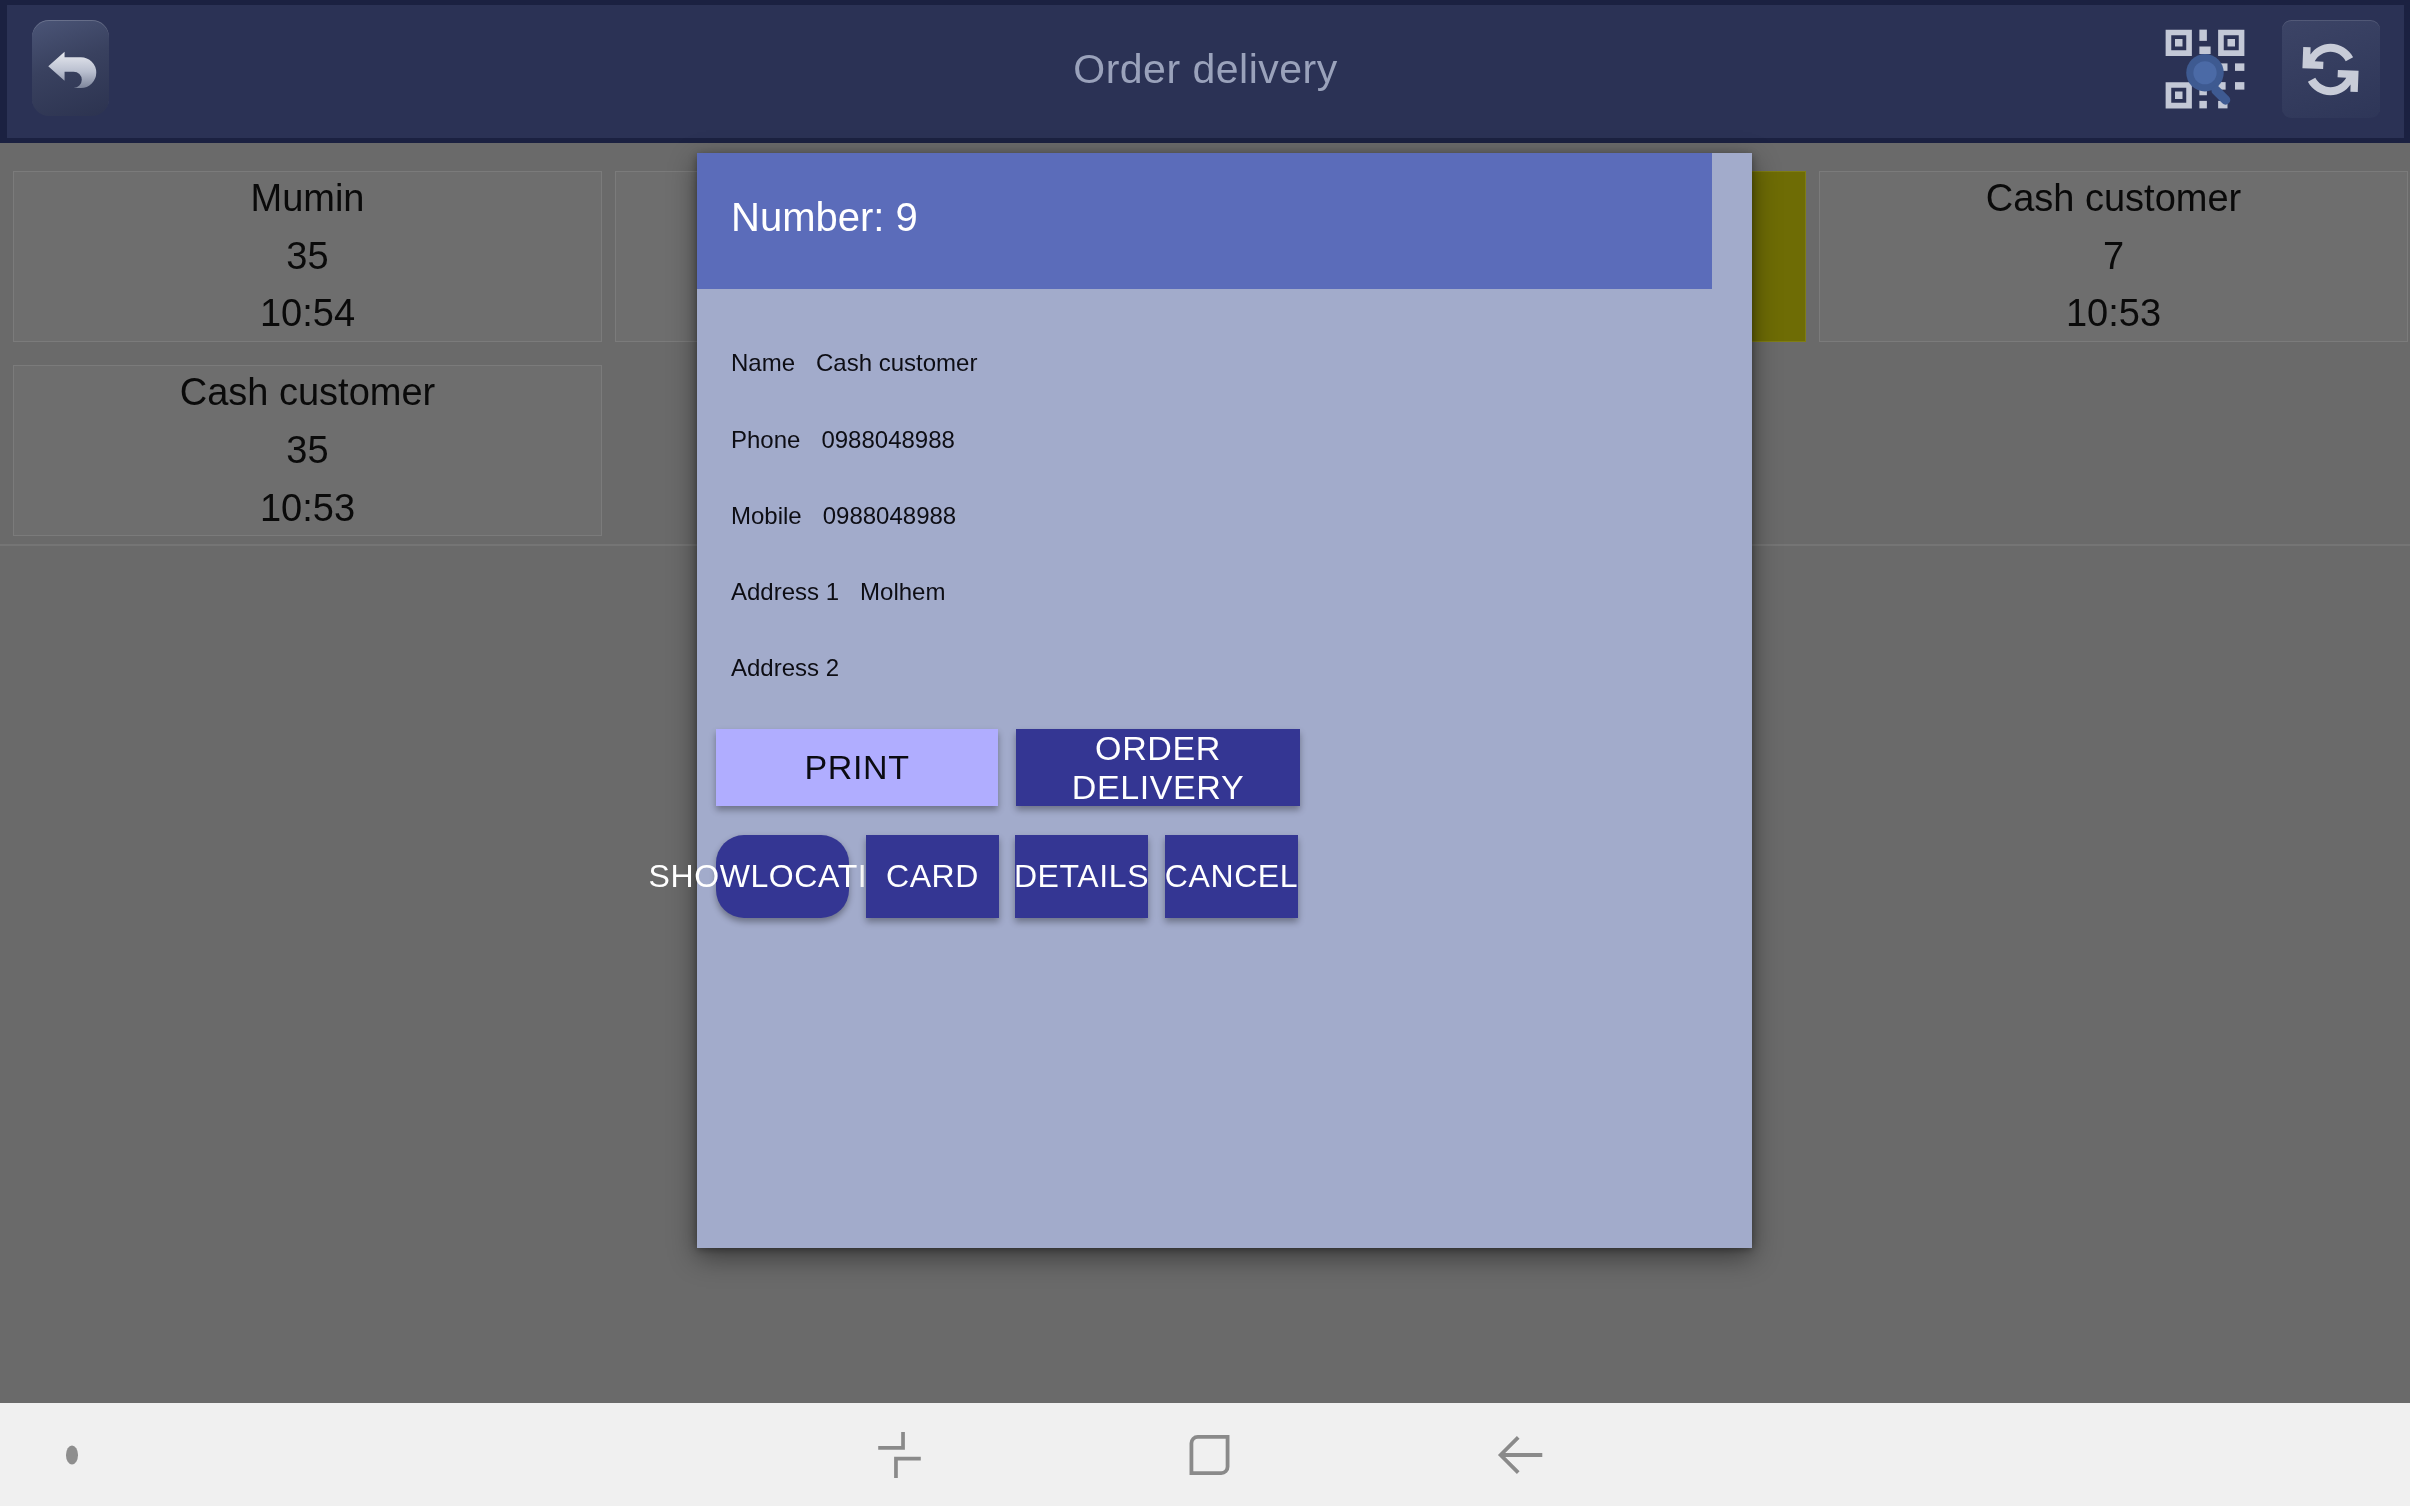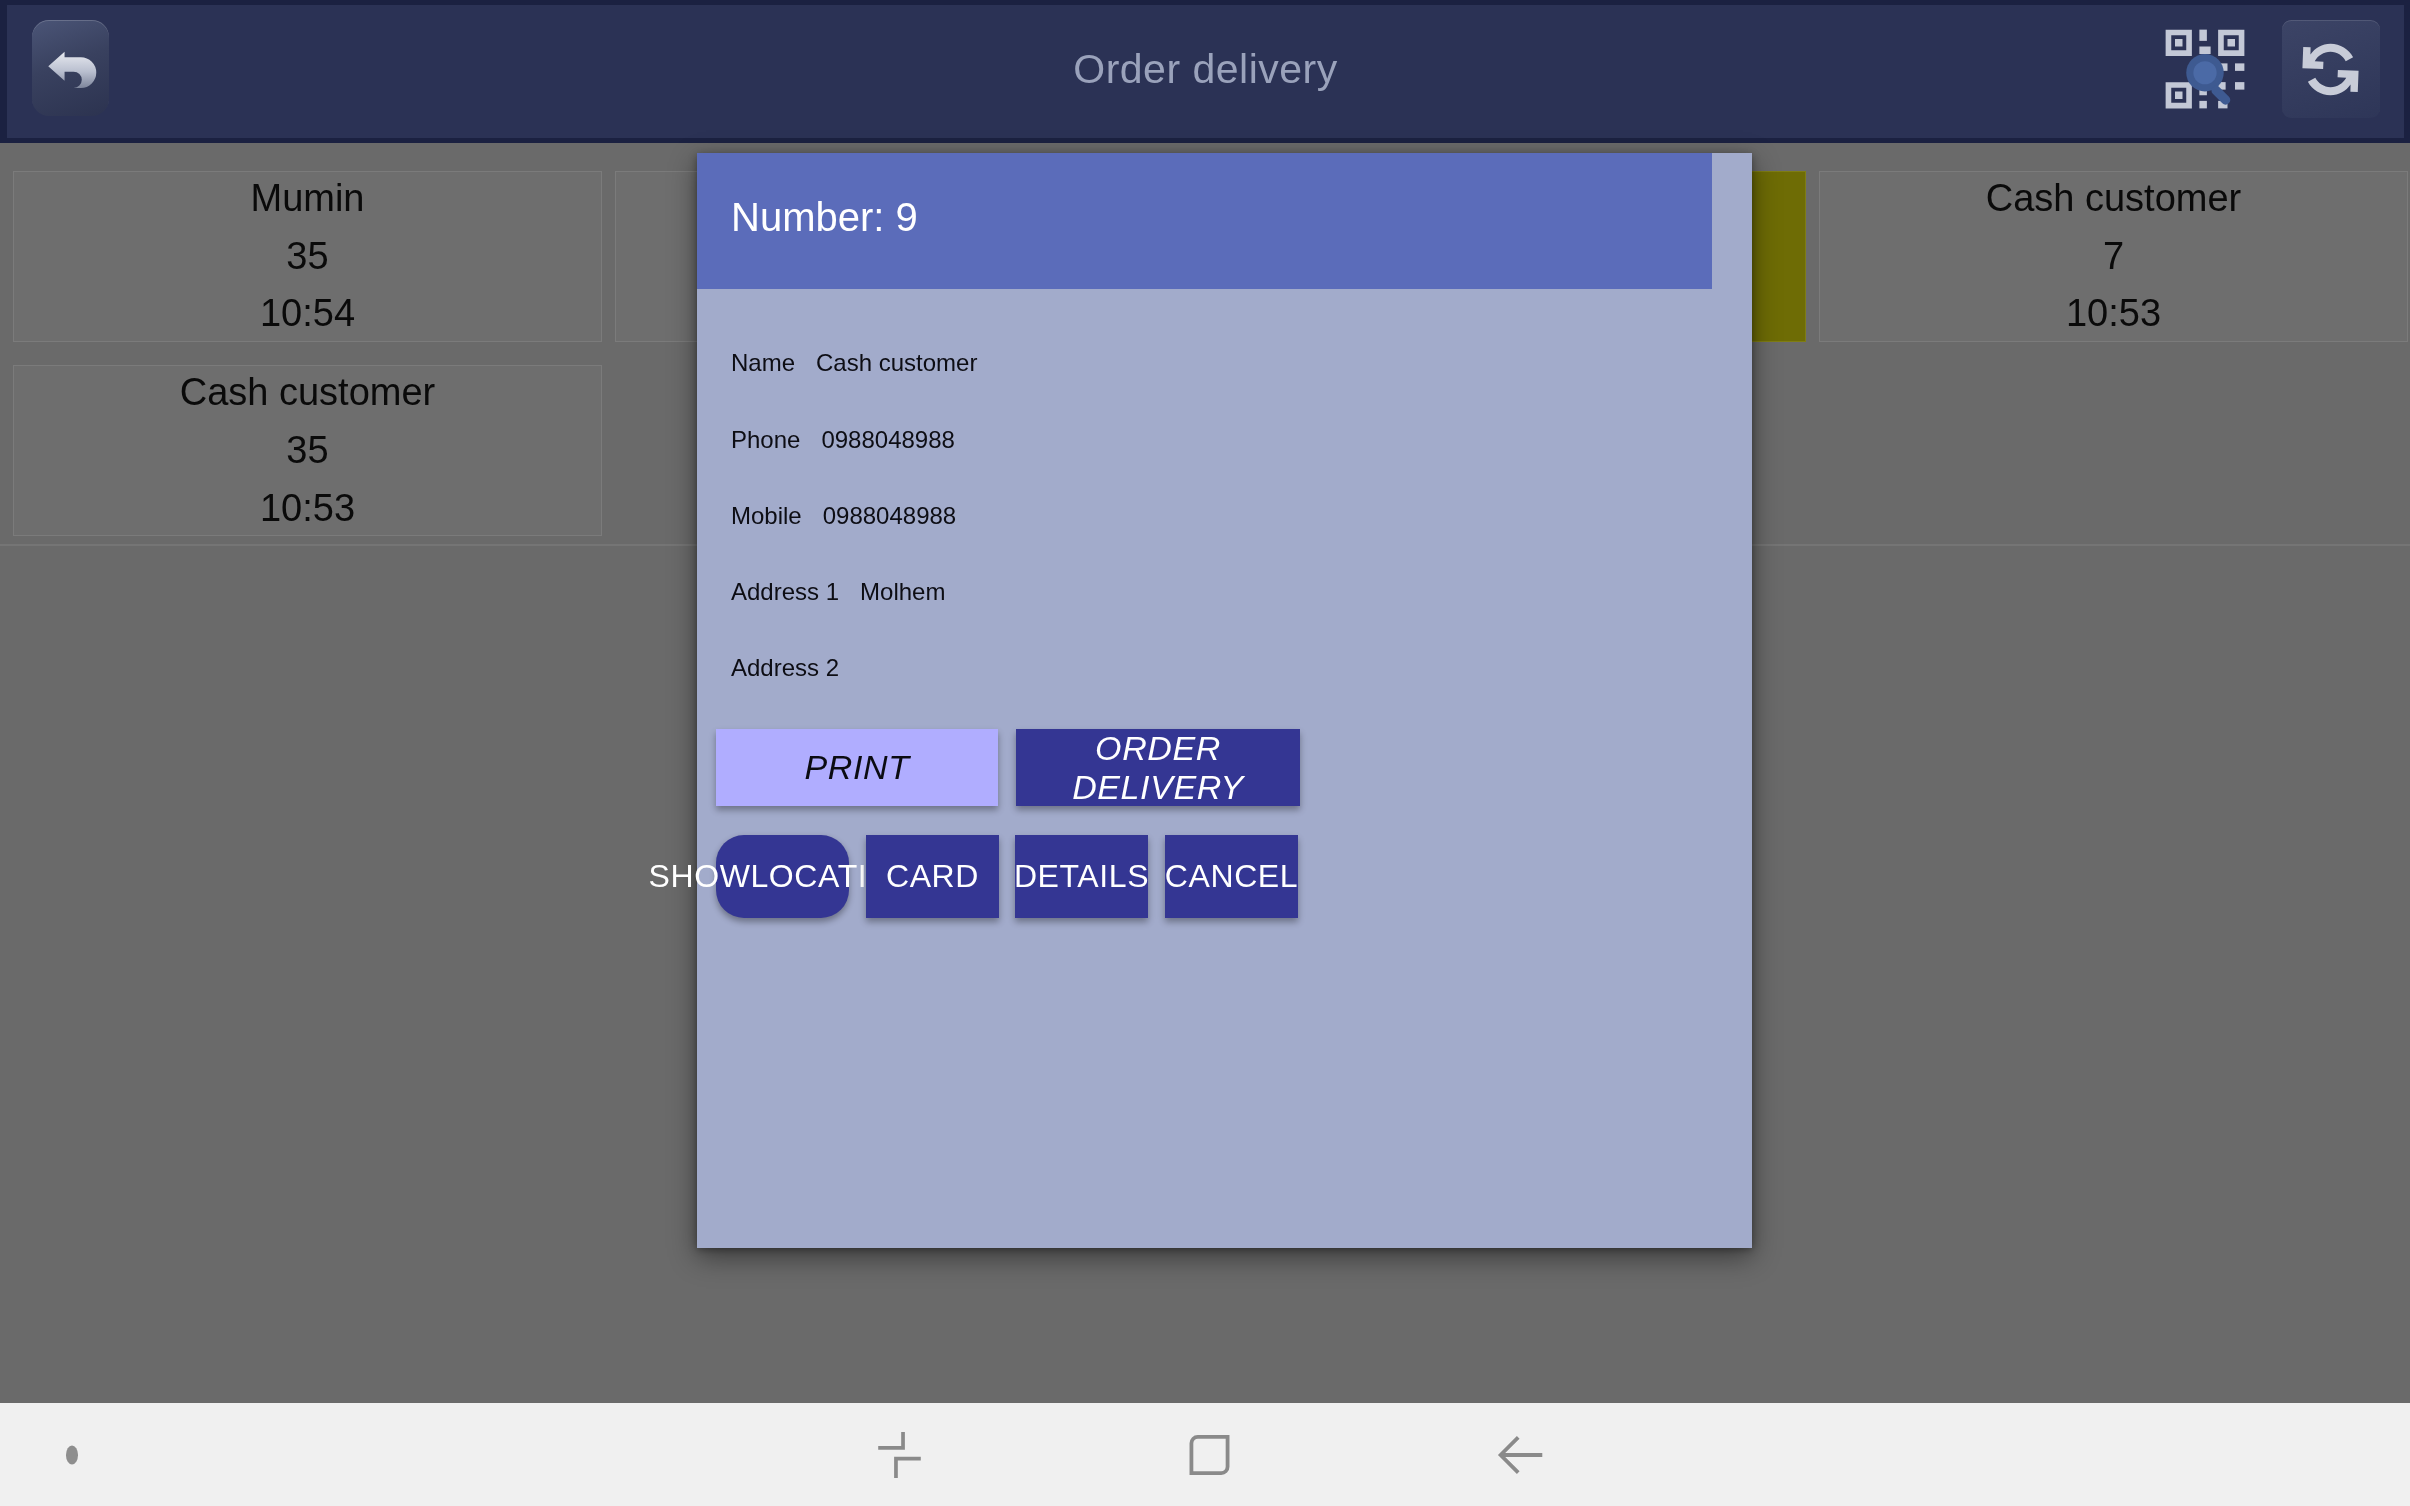--- a/index.html
+++ b/index.html
@@ -199,21 +199,20 @@
   .field-row.r3 { top: 289px; }
   .field-row.r4 { top: 365px; text-align: right; }
 
   
   .btn-row-primary {
     position: absolute;
     left: 0;
     top: 440px;
     width: 1015px;
     height: 98px;
-    font-style: italic;
   }
   .btn {
     position: absolute;
     box-sizing: border-box;
     display: flex;
     align-items: center;
     justify-content: center;
     text-align: center;
     font-size: 34px;
     letter-spacing: 0.6px;

